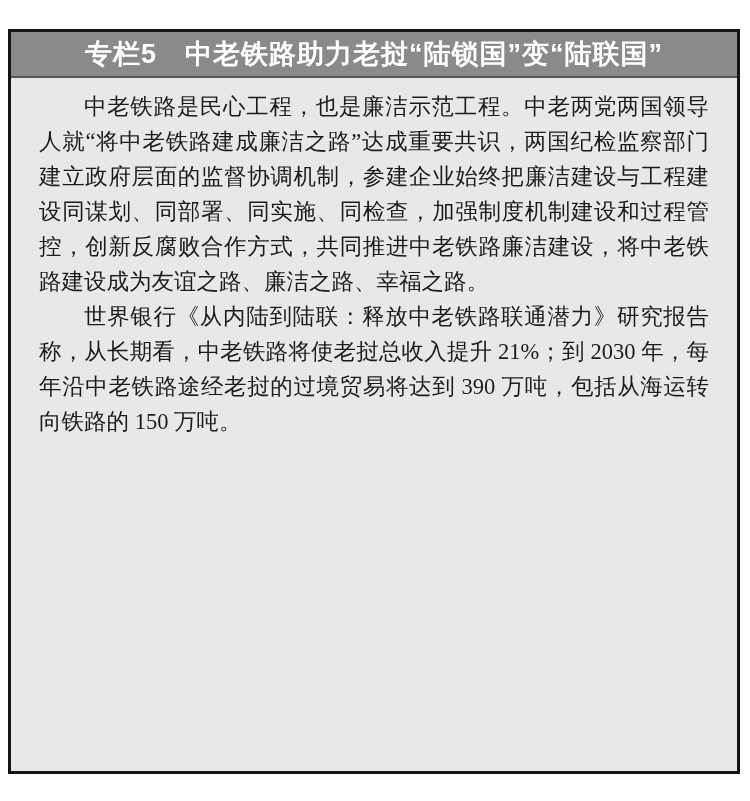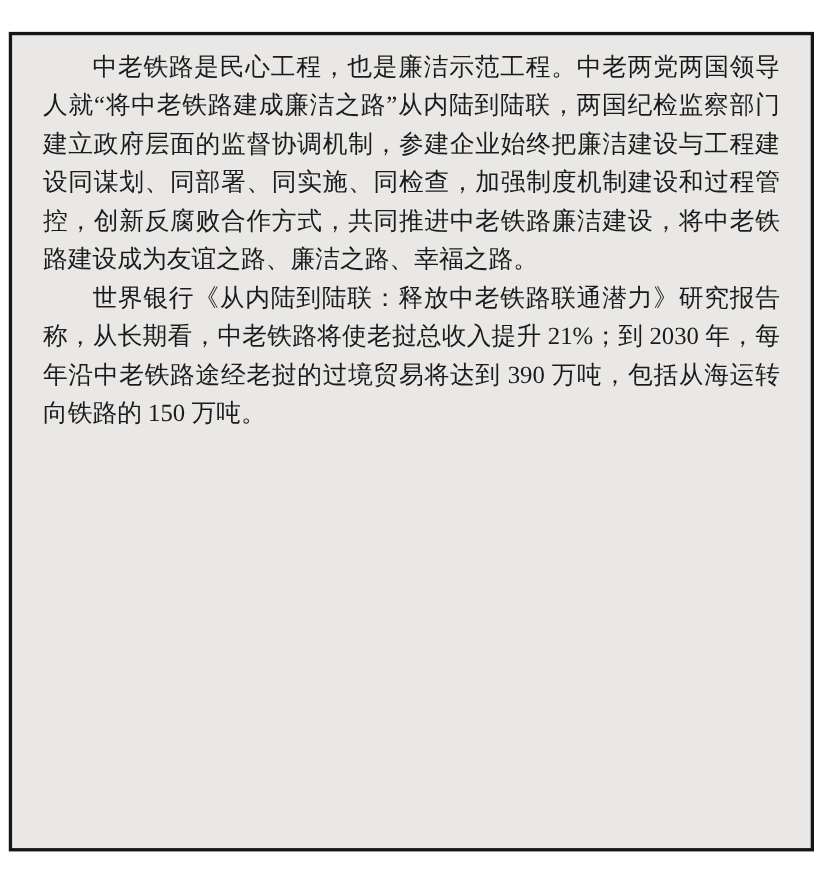--- a/index.html
+++ b/index.html
@@ -48,17 +48,21 @@
   }
   .panel-body p {
     margin: 0;
     text-indent: 2em;
   }
 </style>
 </head>
 <body>
 
 <div class="panel">
+  <div class="panel-header">
+    <span>专栏5</span>
+    <span>中老铁路助力老挝“陆锁国”变“陆联国”</span>
+  </div>
   <div class="panel-body">
-    <p>中老铁路是民心工程，也是廉洁示范工程。中老两党两国领导人就“将中老铁路建成廉洁之路”从内陆到陆联，两国纪检监察部门建立政府层面的监督协调机制，参建企业始终把廉洁建设与工程建设同谋划、同部署、同实施、同检查，加强制度机制建设和过程管控，创新反腐败合作方式，共同推进中老铁路廉洁建设，将中老铁路建设成为友谊之路、廉洁之路、幸福之路。</p>
+    <p>中老铁路是民心工程，也是廉洁示范工程。中老两党两国领导人就“将中老铁路建成廉洁之路”达成重要共识，两国纪检监察部门建立政府层面的监督协调机制，参建企业始终把廉洁建设与工程建设同谋划、同部署、同实施、同检查，加强制度机制建设和过程管控，创新反腐败合作方式，共同推进中老铁路廉洁建设，将中老铁路建设成为友谊之路、廉洁之路、幸福之路。</p>
     <p>世界银行《从内陆到陆联：释放中老铁路联通潜力》研究报告称，从长期看，中老铁路将使老挝总收入提升 21%；到 2030 年，每年沿中老铁路途经老挝的过境贸易将达到 390 万吨，包括从海运转向铁路的 150 万吨。</p>
   </div>
 </div>
 
 </body></html>

